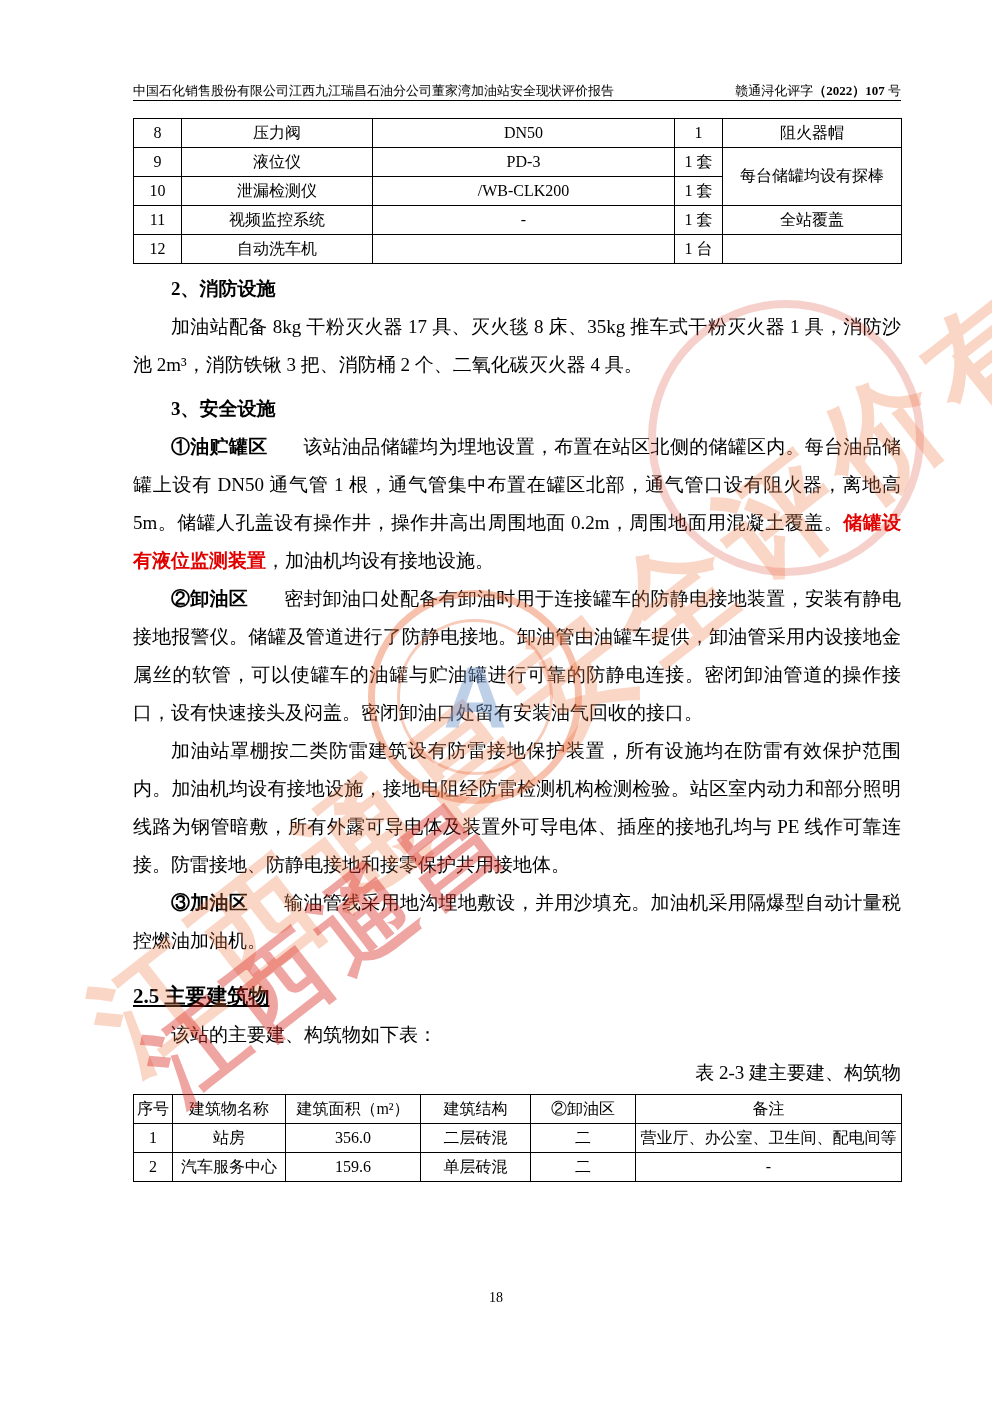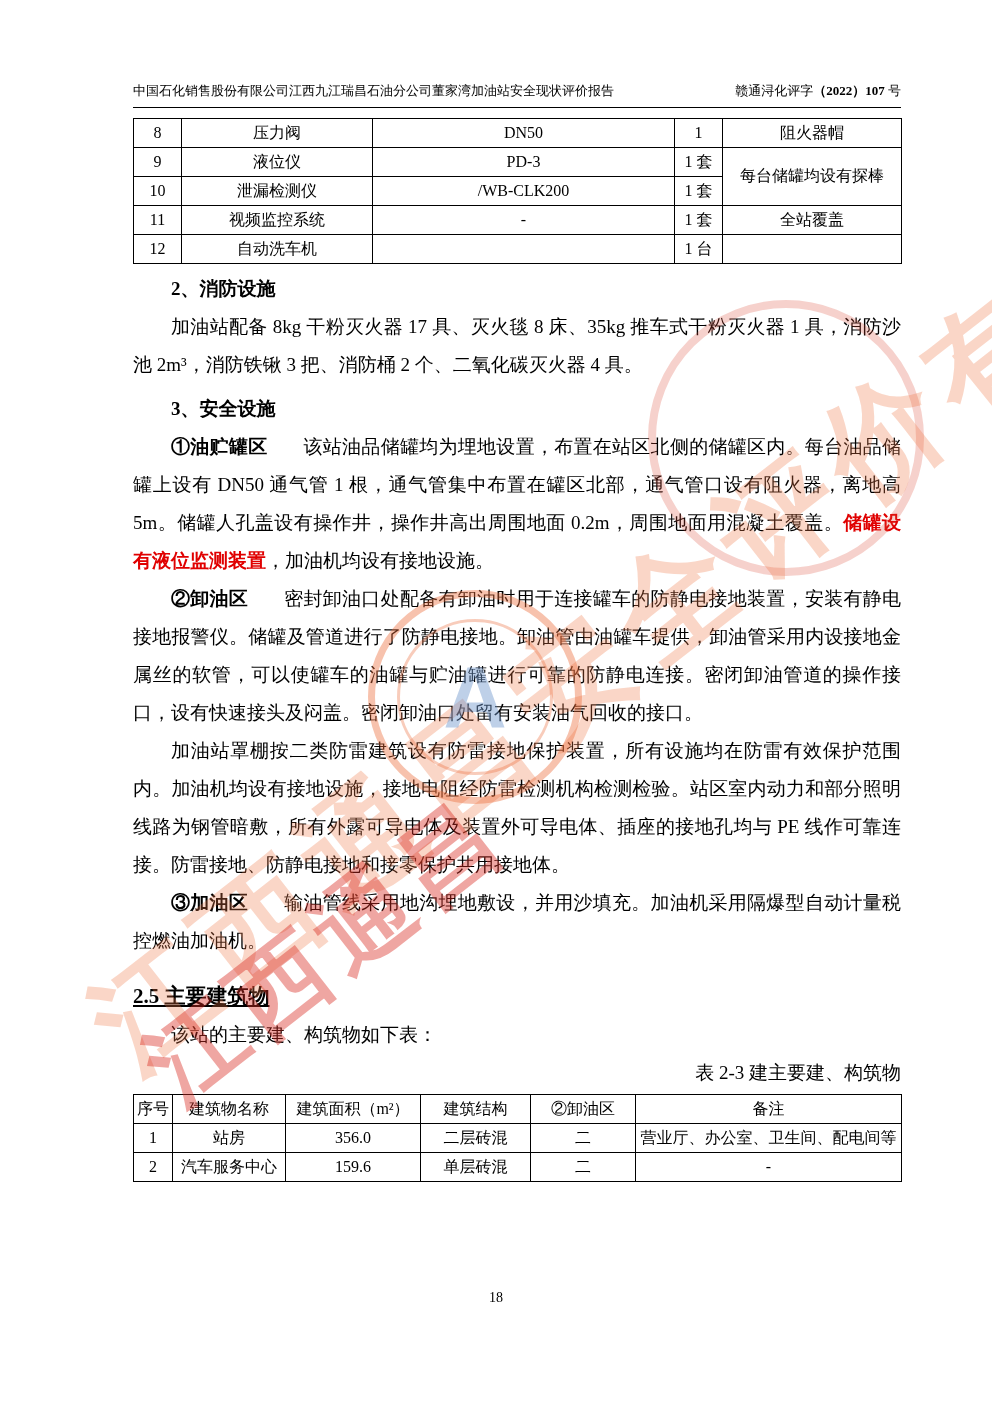--- a/index.html
+++ b/index.html
@@ -5,21 +5,21 @@
   html,body{margin:0;padding:0;background:#9a9a9a;}
   .page{
     position:relative;width:992px;height:1403px;background:#ffffff;
     font-family:"Liberation Serif","DejaVu Serif",serif;color:#000;
     overflow:hidden;margin:0 auto;
   }
   
   .header{
     position:absolute;top:82px;left:133px;width:768px;
     display:flex;justify-content:space-between;align-items:flex-end;
-    font-size:13px;padding-bottom:7px;border-bottom:1.5px solid #000;
+    font-size:13px;border-bottom:1.5px solid #000;
     white-space:nowrap;
   }
   .header b{font-weight:bold;}
   
   .content{position:absolute;top:118px;left:133px;width:768px;}
   table.tbl{border-collapse:collapse;width:768px;table-layout:fixed;
     font-size:16px;text-align:center;}
   table.tbl td,table.tbl th{border:1px solid #000;padding:2px 3px;height:24px;
     font-weight:normal;overflow:hidden;}
   .para{margin:0;font-size:19px;line-height:38px;text-align:justify;}

